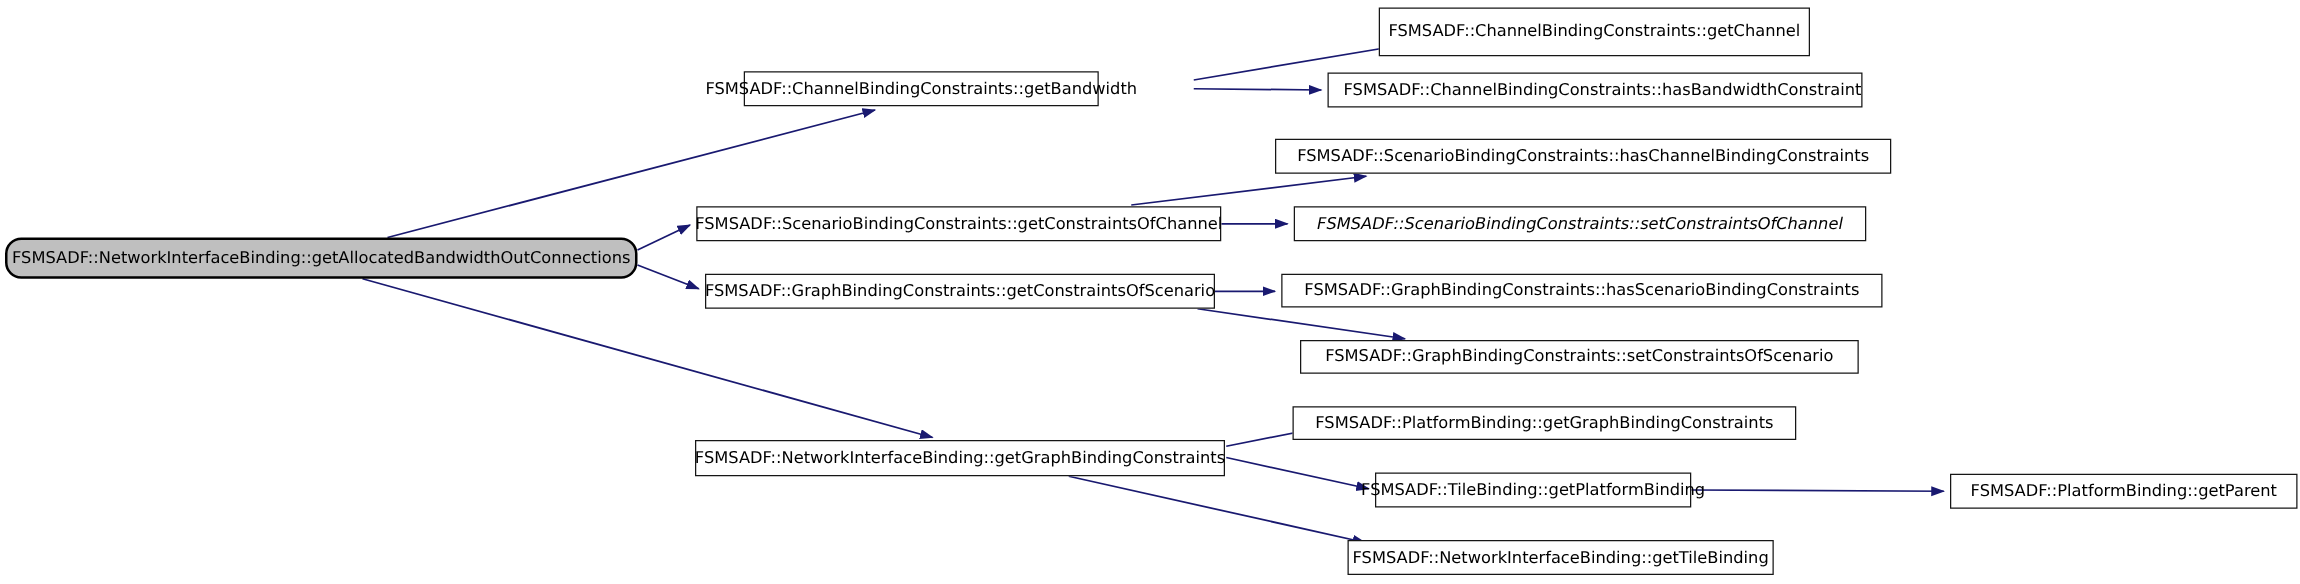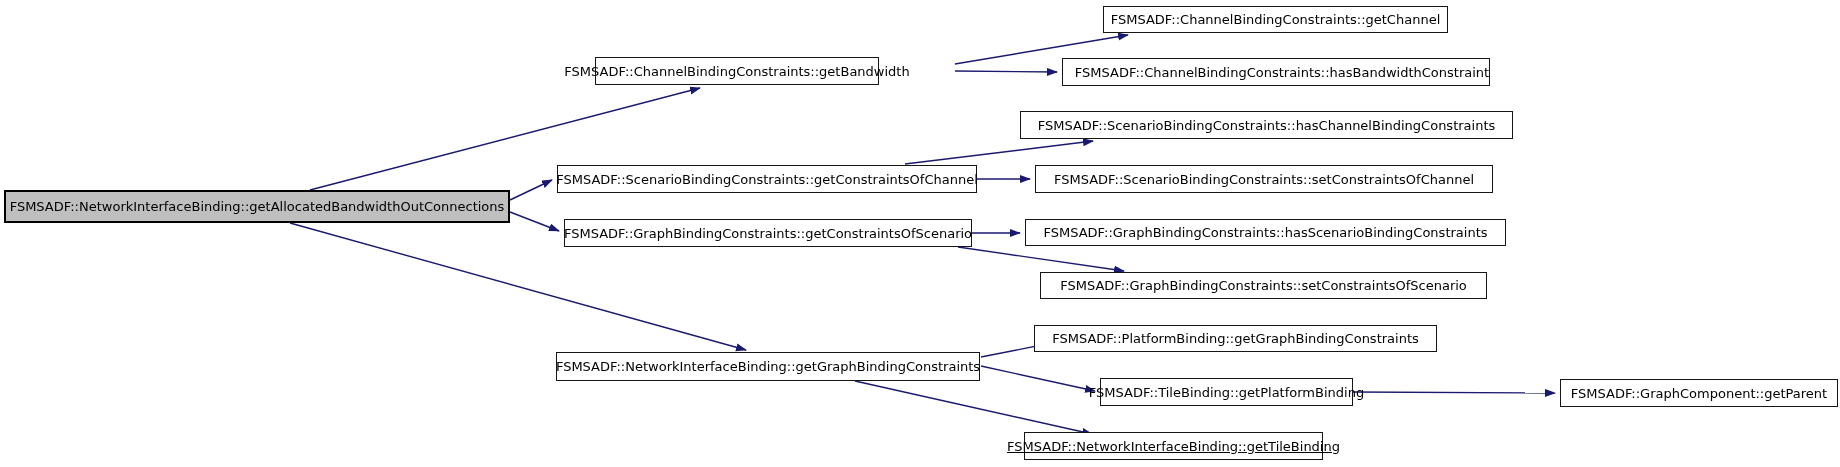--- a/index.html
+++ b/index.html
@@ -5,34 +5,34 @@
   html,body{margin:0;padding:0;background:#ffffff;}
   .canvas{position:relative;width:1840px;height:467px;background:#ffffff;
           font-family:"DejaVu Sans",sans-serif;overflow:hidden;}
   .edges{position:absolute;left:0;top:0;width:1840px;height:467px;}
   .edges line{stroke:#191970;stroke-width:1.4;}
   .node{position:absolute;display:flex;align-items:center;justify-content:center;
         box-sizing:border-box;border:1.5px solid #161616;background:#ffffff;
         font-size:13px;color:#000000;white-space:nowrap;}
   .node.root{background:#bfbfbf;border:2px solid #000000;}
   
-  .n0 {left:4px;   top:190px;width:506px;height:33px;}
+  .n0 {left:4px;   top:190px;width:506px;height:33px;border-radius:13px;}
   .n1 {left:595px; top:57px; width:284px;height:28px;}
-  .n2 {left:1103px;top:6px;  width:345px;height:27px;}
+  .n2 {left:1103px;top:6px;  width:345px;height:39px;}
   .n3 {left:1062px;top:58px; width:428px;height:28px;padding-left:12px;}
   .n4 {left:1020px;top:111px;width:493px;height:28px;}
   .n5 {left:557px; top:165px;width:420px;height:28px;}
-  .n6 {left:1035px;top:165px;width:458px;height:28px;}
+  .n6 {left:1035px;top:165px;width:458px;height:28px;font-style:italic;}
   .n7 {left:564px; top:219px;width:408px;height:28px;}
   .n8 {left:1025px;top:219px;width:481px;height:27px;text-align:center;}
   .n9 {left:1040px;top:272px;width:447px;height:27px;}
   .n10{left:556px; top:352px;width:424px;height:29px;}
   .n11{left:1034px;top:325px;width:403px;height:27px;}
   .n12{left:1100px;top:378px;width:253px;height:28px;}
-  .n13{left:1024px;top:432px;width:299px;height:28px;text-decoration:underline;}
+  .n13{left:1078px;top:432px;width:341px;height:28px;}
   .n14{left:1560px;top:379px;width:278px;height:28px;}
 </style>
 </head>
 <body>
 
 <div class="canvas">
 
   <svg class="edges" width="1840" height="467" viewBox="0 0 1840 467" xmlns="http://www.w3.org/2000/svg">
     <defs>
       <marker id="arrow" markerWidth="12" markerHeight="10" refX="10" refY="4" orient="auto" markerUnits="userSpaceOnUse">
@@ -62,15 +62,15 @@
   <div class="node n4">FSMSADF::ScenarioBindingConstraints::hasChannelBindingConstraints</div>
   <div class="node n5">FSMSADF::ScenarioBindingConstraints::getConstraintsOfChannel</div>
   <div class="node n6">FSMSADF::ScenarioBindingConstraints::setConstraintsOfChannel</div>
   <div class="node n7">FSMSADF::GraphBindingConstraints::getConstraintsOfScenario</div>
   <div class="node n8">FSMSADF::GraphBindingConstraints::hasScenarioBindingConstraints</div>
   <div class="node n9">FSMSADF::GraphBindingConstraints::setConstraintsOfScenario</div>
   <div class="node n10">FSMSADF::NetworkInterfaceBinding::getGraphBindingConstraints</div>
   <div class="node n11">FSMSADF::PlatformBinding::getGraphBindingConstraints</div>
   <div class="node n12">FSMSADF::TileBinding::getPlatformBinding</div>
   <div class="node n13">FSMSADF::NetworkInterfaceBinding::getTileBinding</div>
-  <div class="node n14">FSMSADF::GraphComponent::getParent</div>
+  <div class="node n14">FSMSADF::PlatformBinding::getParent</div>
 
 </div>
 
 </body></html>

